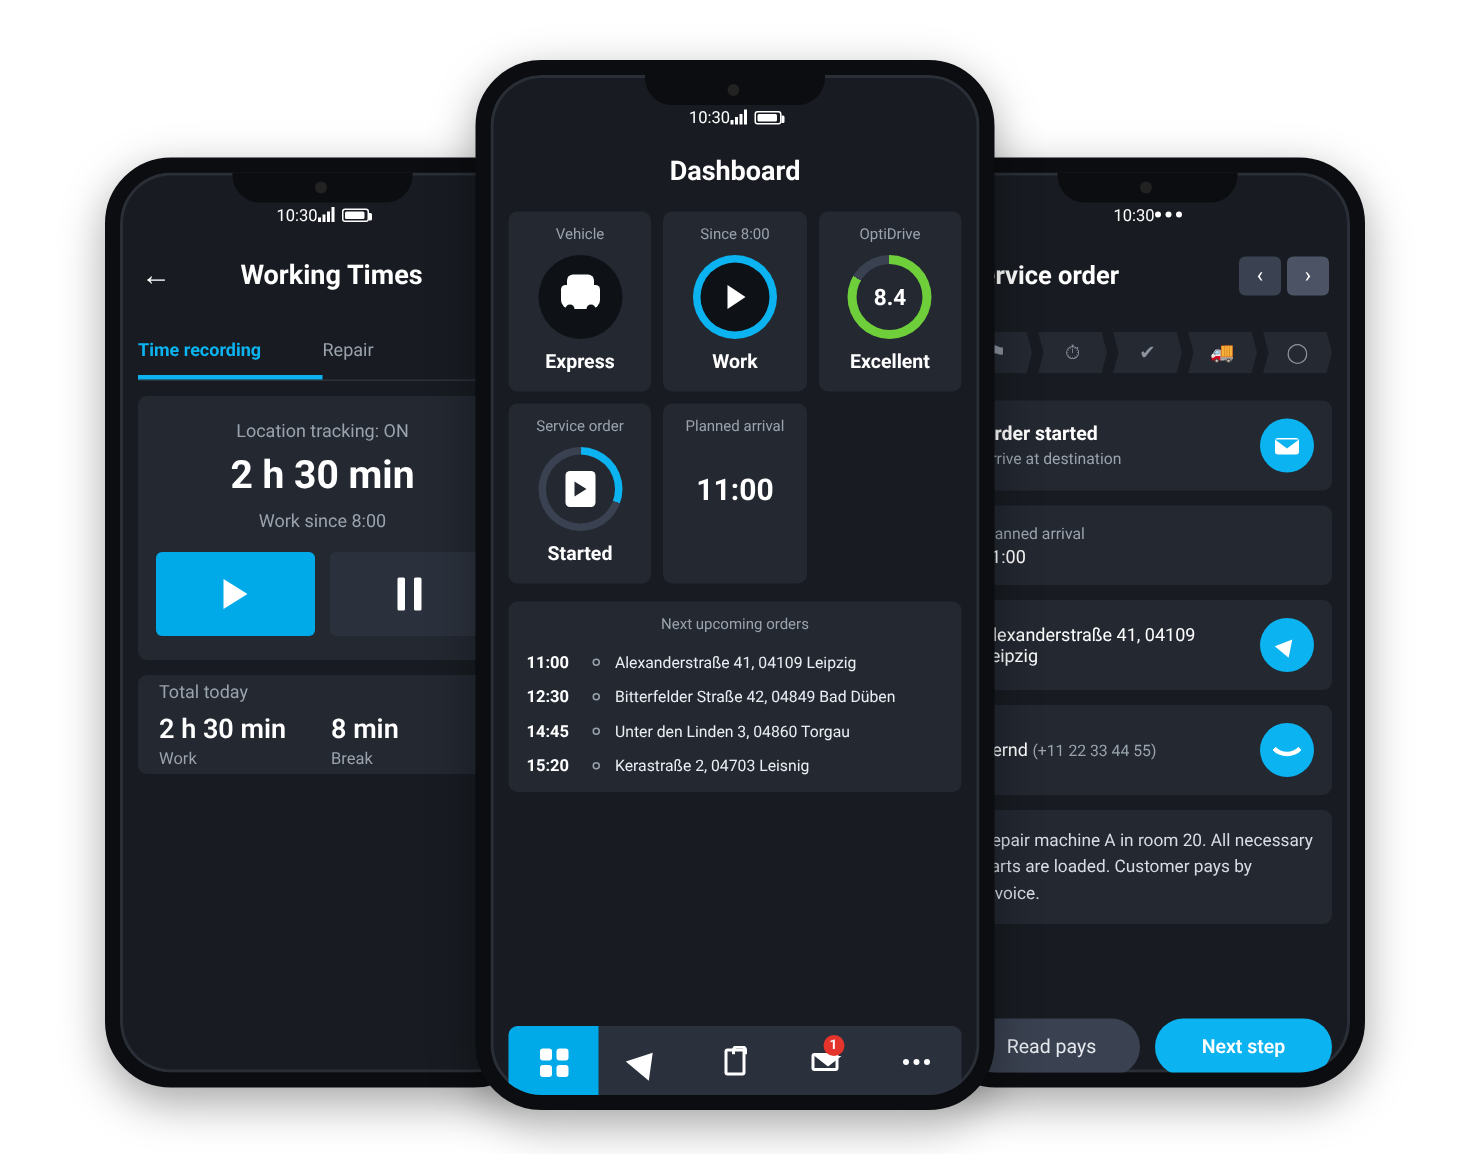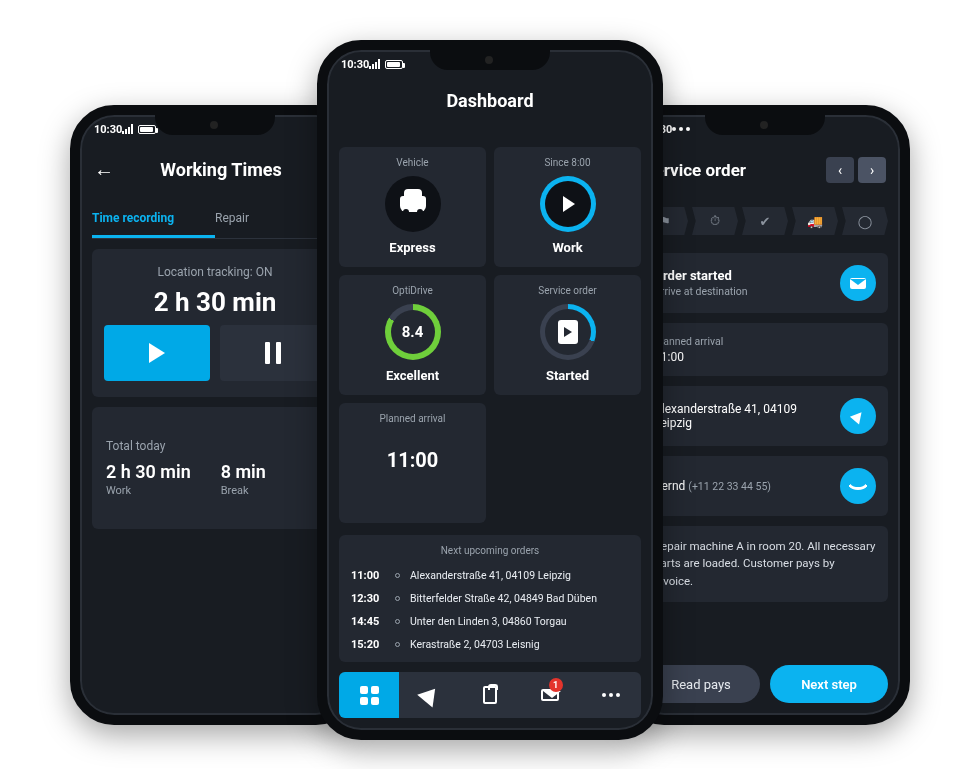--- a/index.html
+++ b/index.html
@@ -20,21 +20,21 @@
 
   
   .phone{position:absolute;border-radius:44px;background:var(--bg);border:10px solid #0b0d10;box-shadow:0 10px 30px rgba(0,0,0,.35),inset 0 0 0 2px #2a2f37;overflow:hidden;color:var(--text);}
   .phone.side{width:290px;height:620px;top:75px;}
   .phone.left{left:70px;}
   .phone.right{right:70px;}
   .phone.center{width:346px;height:700px;left:317px;top:10px;z-index:5;}
   .notch{position:absolute;top:0;left:50%;transform:translateX(-50%);width:120px;height:20px;background:#0b0d10;border-bottom-left-radius:18px;border-bottom-right-radius:18px;z-index:10;}
   .notch::after{content:"";position:absolute;width:8px;height:8px;border-radius:50%;background:#222;left:55px;top:6px;}
 
-  .statusbar{display:flex;justify-content:flex-start;align-items:center;height:28px;padding:0 14px;font-size:11px;font-weight:700;}
+  .statusbar{display:flex;justify-content:center;align-items:center;height:28px;padding:0 14px;font-size:11px;font-weight:400;margin-top:14px;}
   .statusbar .right-icons{display:flex;gap:5px;align-items:center;}
   .sig{display:flex;gap:1px;align-items:flex-end;height:10px;}
   .sig i{width:2px;background:#fff;display:block;}
   .sig i:nth-child(1){height:3px}.sig i:nth-child(2){height:5px}.sig i:nth-child(3){height:7px}.sig i:nth-child(4){height:10px}
   .batt{width:18px;height:9px;border:1px solid #fff;border-radius:2px;position:relative;}
   .batt::after{content:"";position:absolute;right:-3px;top:2px;width:2px;height:5px;background:#fff;border-radius:0 1px 1px 0;}
   .batt::before{content:"";position:absolute;left:1px;top:1px;height:5px;width:13px;background:#fff;border-radius:1px;}
   .dots3{display:flex;gap:3px;}
   .dots3 i{width:4px;height:4px;border-radius:50%;background:#fff;}
 
@@ -51,29 +51,29 @@
   .wt-loc{text-align:center;font-size:12px;color:var(--muted);}
   .wt-big{text-align:center;font-size:26px;font-weight:700;margin:8px 0;}
   .wt-sub{text-align:center;font-size:12px;color:var(--muted);margin-bottom:14px;}
   .wt-btns{display:flex;gap:10px;}
   .btn{flex:1;height:56px;border-radius:4px;display:flex;align-items:center;justify-content:center;}
   .btn.play{background:var(--accent);}
   .btn.pause{background:var(--panel2);}
   .tri{width:0;height:0;border-left:16px solid #fff;border-top:10px solid transparent;border-bottom:10px solid transparent;}
   .pausebars{display:flex;gap:6px;}
   .pausebars i{width:5px;height:22px;background:#fff;border-radius:1px;}
-  .totals{background:var(--panel);border-radius:6px;padding:32px 14px;}
+  .totals{background:var(--panel);border-radius:6px;padding:4px 14px;}
   .tot-title{font-size:12px;color:var(--muted);}
   .tot-row{display:flex;gap:30px;margin-top:8px;}
   .tot-num{font-size:18px;font-weight:600;}
   .tot-lbl{font-size:11px;color:var(--muted);margin-top:2px;}
 
   
   .dash-title{text-align:center;font-size:18px;font-weight:700;padding:12px 0 6px;}
-  .cards6{display:grid;grid-template-columns:1fr 1fr;gap:8px;margin-top:20px;}
+  .cards6{display:grid;grid-template-columns:1fr 1fr 1fr;gap:8px;}
   .card{background:var(--panel);border-radius:6px;padding:10px 8px 12px;display:flex;flex-direction:column;align-items:center;gap:8px;}
   .card-h{font-size:10px;color:var(--muted);}
   .card-f{font-size:13px;font-weight:700;}
   .circ{width:56px;height:56px;border-radius:50%;background:var(--dark);display:flex;align-items:center;justify-content:center;position:relative;}
   .ring{width:56px;height:56px;border-radius:50%;display:flex;align-items:center;justify-content:center;font-weight:700;font-size:15px;color:#fff;}
   .ring-work{background:conic-gradient(var(--accent2) 0 360deg);}
   .ring-work .inner{width:46px;height:46px;border-radius:50%;background:var(--dark);display:flex;align-items:center;justify-content:center;}
   .opti{background:conic-gradient(var(--green) 0 300deg, #3a4150 300deg 360deg);}
   .opti .inner{width:44px;height:44px;border-radius:50%;background:var(--panel);display:flex;align-items:center;justify-content:center;font-size:15px;font-weight:700;}
   .ring-orders{background:conic-gradient(#fff 0 260deg, #3a4150 260deg 360deg);}
@@ -158,20 +158,21 @@
         <span class="back-arrow">←</span>
         <span class="wt-title">Working Times</span>
       </div>
       <div class="tabs">
         <div class="tab active">Time recording</div>
         <div class="tab">Repair</div>
       </div>
       <div class="wt-card">
         <div class="wt-loc">Location tracking: ON</div>
         <div class="wt-big">2 h 30 min</div>
+        <div class="wt-sub">Work since 8:00</div>
         <div class="wt-btns">
           <div class="btn play">
             <span class="tri"></span>
           </div>
           <div class="btn pause">
             <span class="pausebars">
                 <i></i>
                 <i></i>
               </span>
           </div>

